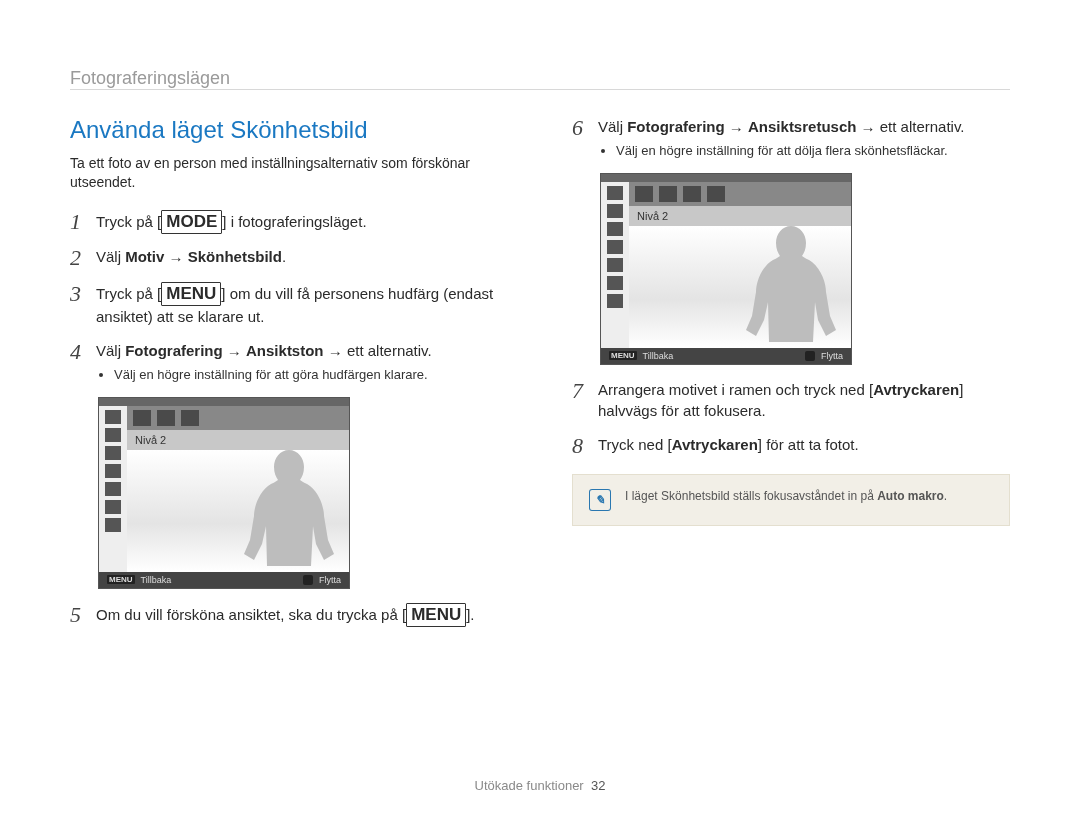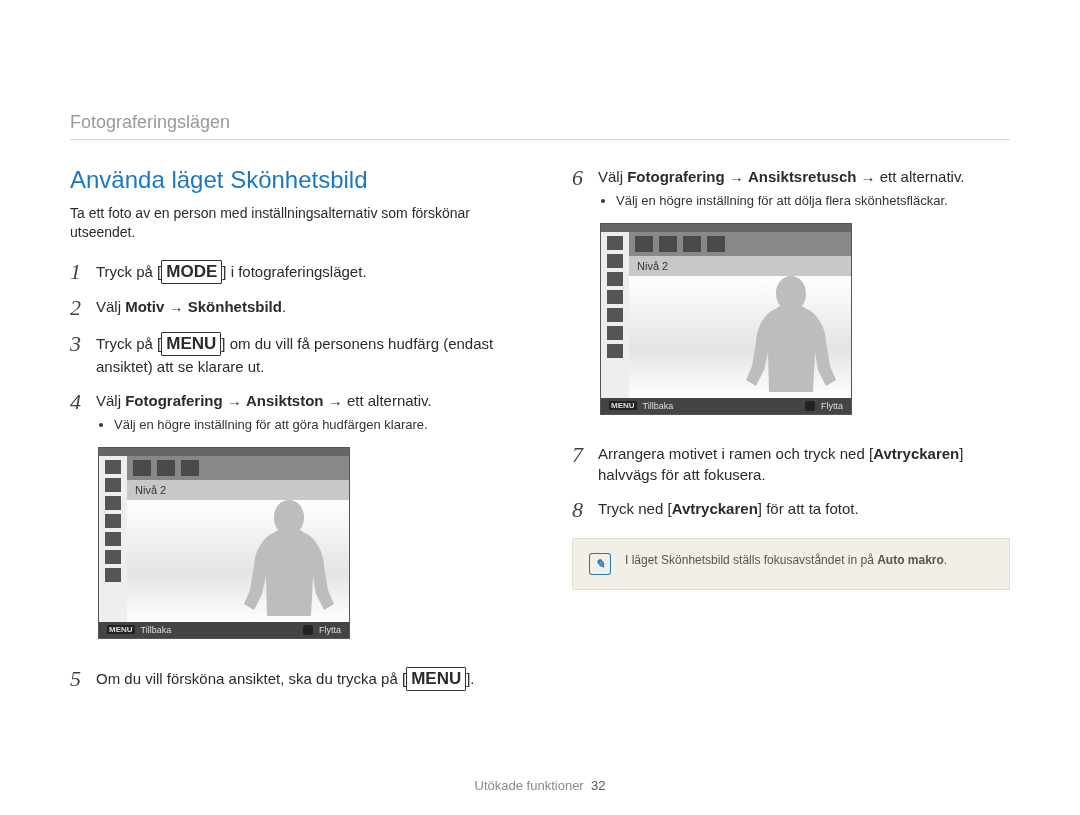--- a/index.html
+++ b/index.html
@@ -1,32 +1,32 @@
 <!DOCTYPE html>
 <html><head>
 <meta charset="utf-8">
 <style>
   * { box-sizing: border-box; margin: 0; padding: 0; }
   html, body { width: 1080px; height: 815px; background: #fff; font-family: Arial, Helvetica, sans-serif; color: #2b2b2b; }
   .page { padding: 68px 70px 30px 70px; position: relative; height: 100%; }
-  .section-label { color: #9a9a9a; font-size: 18px; font-weight: 300; border-bottom: 1px solid #d8d8d8; padding-bottom: 6px; margin-bottom: 26px; margin-top: 44px; }
+  .section-label { color: #9a9a9a; font-size: 18px; font-weight: 300; border-bottom: 1px solid #d8d8d8; margin-bottom: 26px; }
   .columns { display: flex; gap: 64px; }
   .col { width: 450px; }
   h2.title { color: #1a78c2; font-size: 24px; font-weight: 400; margin-bottom: 10px; }
   p.intro { font-size: 14px; line-height: 1.35; margin-bottom: 18px; }
   ol.steps { list-style: none; }
   ol.steps > li { display: flex; align-items: flex-start; margin-bottom: 12px; }
   .num { font-family: Georgia, 'Times New Roman', serif; font-style: italic; font-size: 22px; color: #444; width: 26px; flex-shrink: 0; line-height: 1.1; }
   .step-body { font-size: 15px; line-height: 1.45; }
   .step-body b, .step-body strong { font-weight: 700; }
   .keycap { display: inline-block; border: 1px solid #333; padding: 0 4px; font-weight: 700; font-size: 17px; border-radius: 1px; line-height: 1.3; }
   ul.sub { list-style: disc; margin: 4px 0 0 12px; font-size: 13px; color: #333; }
   ul.sub li { margin-left: 6px; }
   .screenshot {
-    width: 252px; height: 192px; margin: 8px 0 28px 28px;
+    width: 252px; height: 192px; margin: 8px 0 14px 28px;
     border: 1px solid #555; position: relative; background: #fff;
   }
   .ss-topband { height: 8px; background: #666; }
   .ss-iconrow { height: 24px; background: #888; display: flex; gap: 6px; align-items: center; padding-left: 34px; }
   .ss-iconrow .ic { width: 18px; height: 16px; background: #4a4a4a; }
   .ss-selrow { height: 20px; background: #c8c8c8; display: flex; align-items: center; padding-left: 36px; font-size: 11px; color: #333; }
   .ss-leftcol { position: absolute; left: 0; top: 8px; bottom: 16px; width: 28px; background: #eee; display: flex; flex-direction: column; align-items: center; padding-top: 4px; gap: 4px; }
   .ss-leftcol .mic { width: 16px; height: 14px; background: #555; }
   .ss-photo { position: absolute; left: 28px; top: 52px; right: 0; bottom: 16px; background: linear-gradient(180deg, #fff 0%, #e4e4e4 60%, #fff 100%); overflow: hidden; }
   .silhouette {

